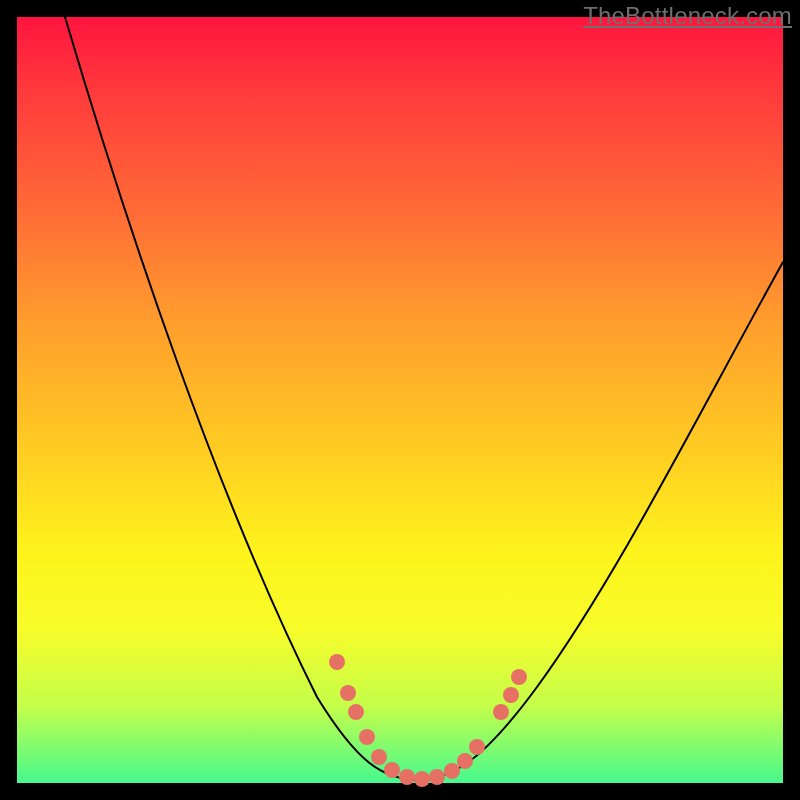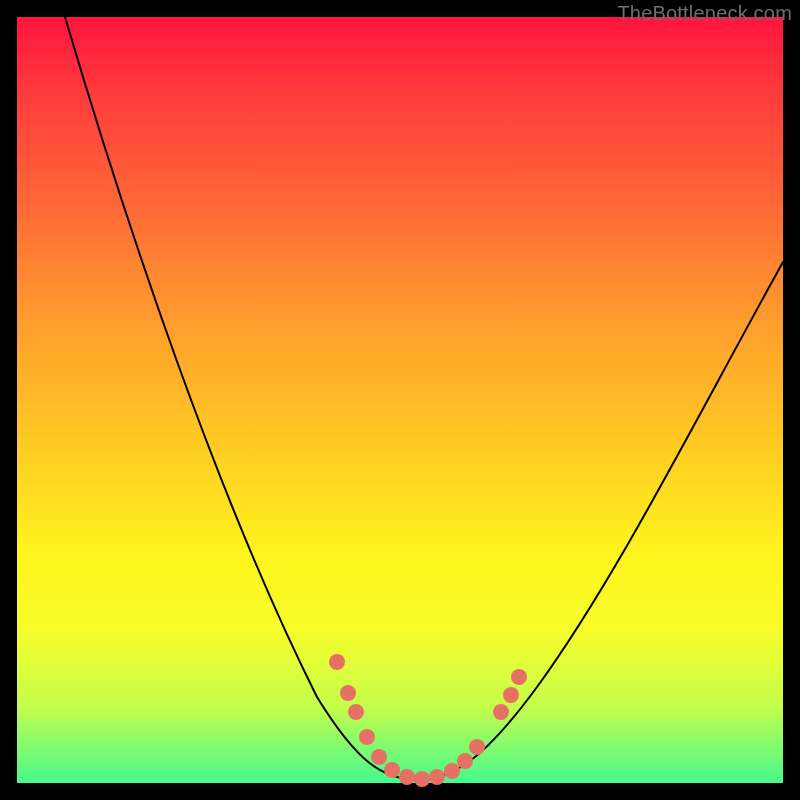--- a/index.html
+++ b/index.html
@@ -26,24 +26,25 @@
       #fef41c 70%,
       #f7fc2a 80%,
       #c4fe4a 90%,
       #46f98e 100%);
   }
   .watermark {
     position: absolute;
     top: 2px;
     right: 8px;
     color: #6e6e6e;
-    font-size: 20px;
+    font-size: 24px;
     font-weight: 500;
     letter-spacing: 0.2px;
     z-index: 5;
+    text-decoration: underline;
   }
   svg.curve {
     position: absolute;
     left: 0;
     top: 0;
     width: 766px;
     height: 766px;
     overflow: visible;
   }
   .curve-path {

